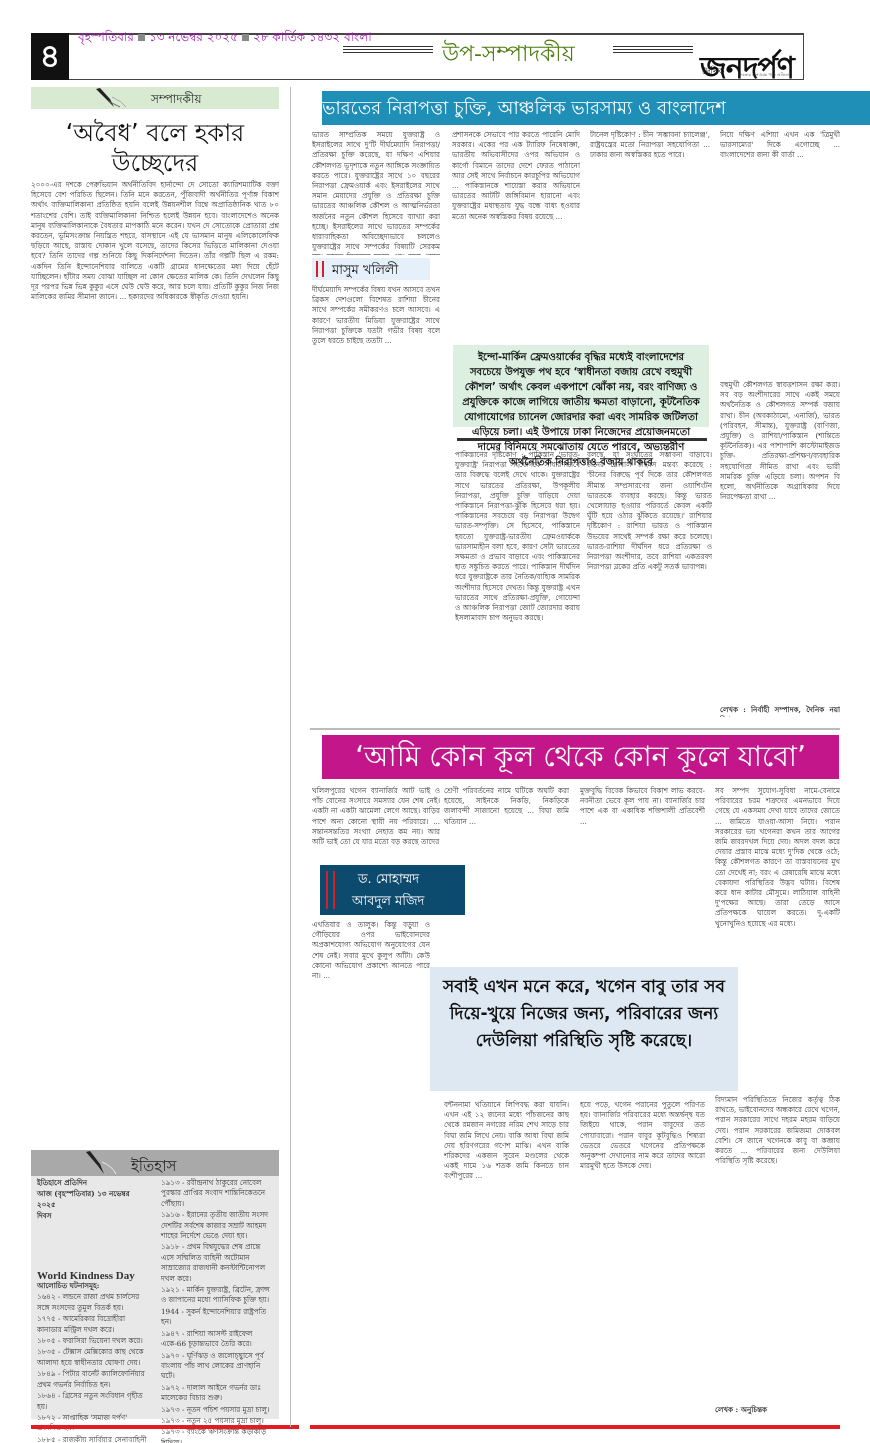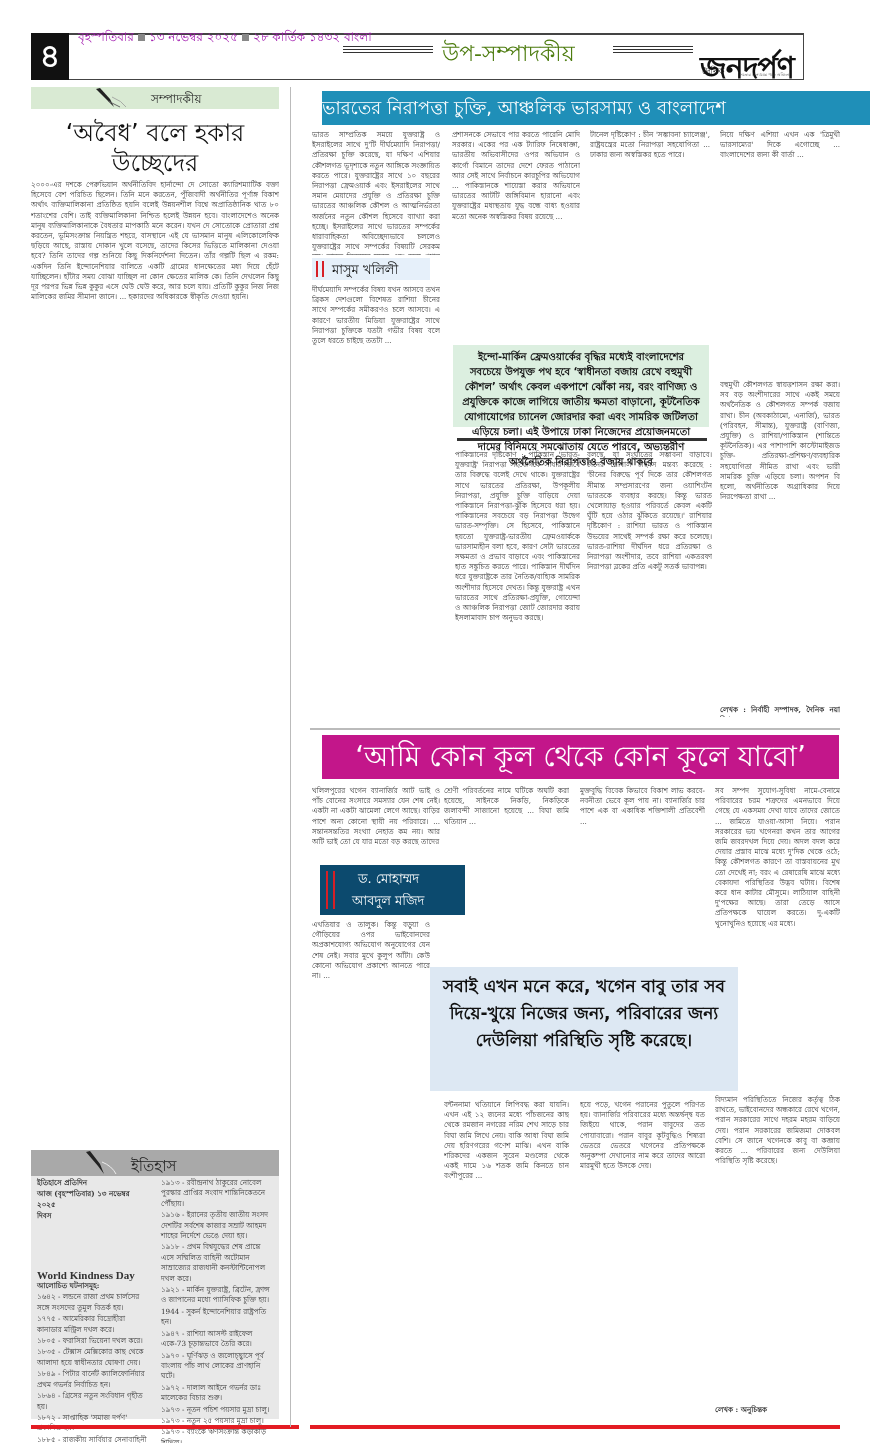--- a/index.html
+++ b/index.html
@@ -99,21 +99,21 @@
     <p>১৮৮৫ - রাজকীয় সার্বিয়ার সেনাবাহিনী বুলগেরিয়া দখল করে।</p>
     <p>১৯০৭ - পল কর্নু'র উদ্ভাবিত হেলিকপ্টার প্রথমবারের মতো আকাশে ওড়ে।</p>
     <p>১৯০৭ - পল কর্নু কর্তৃক উদ্ভাবিত যান্ত্রিক হেলিকপ্টারের মাটি থেকে আকাশে উড্ডয়ন।</p>
   </div>
   <div class="hist-col" style="left:130px;">
     <p>১৯১৩ - রবীন্দ্রনাথ ঠাকুরের নোবেল পুরস্কার প্রাপ্তির সংবাদ শান্তিনিকেতনে পৌঁছায়।</p>
     <p>১৯১৬ - ইরানের তৃতীয় জাতীয় সংসদ দেশটির সর্বশেষ কাজার সম্রাট আহমদ শাহের নির্দেশে ভেঙে দেয়া হয়।</p>
     <p>১৯১৮ - প্রথম বিশ্বযুদ্ধের শেষ প্রান্তে এসে সম্মিলিত বাহিনী অটোমান সাম্রাজ্যের রাজধানী কনস্টান্টিনোপল দখল করে।</p>
     <p>১৯২১ - মার্কিন যুক্তরাষ্ট্র, ব্রিটেন, ফ্রান্স ও জাপানের মধ্যে প্যাসিফিক চুক্তি হয়।</p>
     <p>1944 - সুকর্ন ইন্দোনেশিয়ার রাষ্ট্রপতি হন।</p>
-    <p>১৯৪৭ - রাশিয়া আসল্ট রাইফেল একে-73 চূড়ান্তভাবে তৈরি করে।</p>
+    <p>১৯৪৭ - রাশিয়া আসল্ট রাইফেল একে-66 চূড়ান্তভাবে তৈরি করে।</p>
     <p>১৯৭০ - ঘূর্ণিঝড় ও জলোচ্ছ্বাসে পূর্ব বাংলায় পাঁচ লাখ লোকের প্রাণহানি ঘটে।</p>
     <p>১৯৭২ - দালাল আইনে গভর্নর ডাঃ মালেকের বিচার শুরু।</p>
     <p>১৯৭৩ - নূতন পচিশ পয়সার মুদ্রা চালু।</p>
     <p>১৯৭৩ - নতুন ২৫ পয়সার মুদ্রা চালু।</p>
     <p>১৯৭৩ - ব্যাংকে ঋণসংক্রান্ত কড়াকড়ি শিথিল।</p>
   </div>
 </div>
 <div class="abs redbar-left"></div>
 <div class="abs vsep"></div>
 

